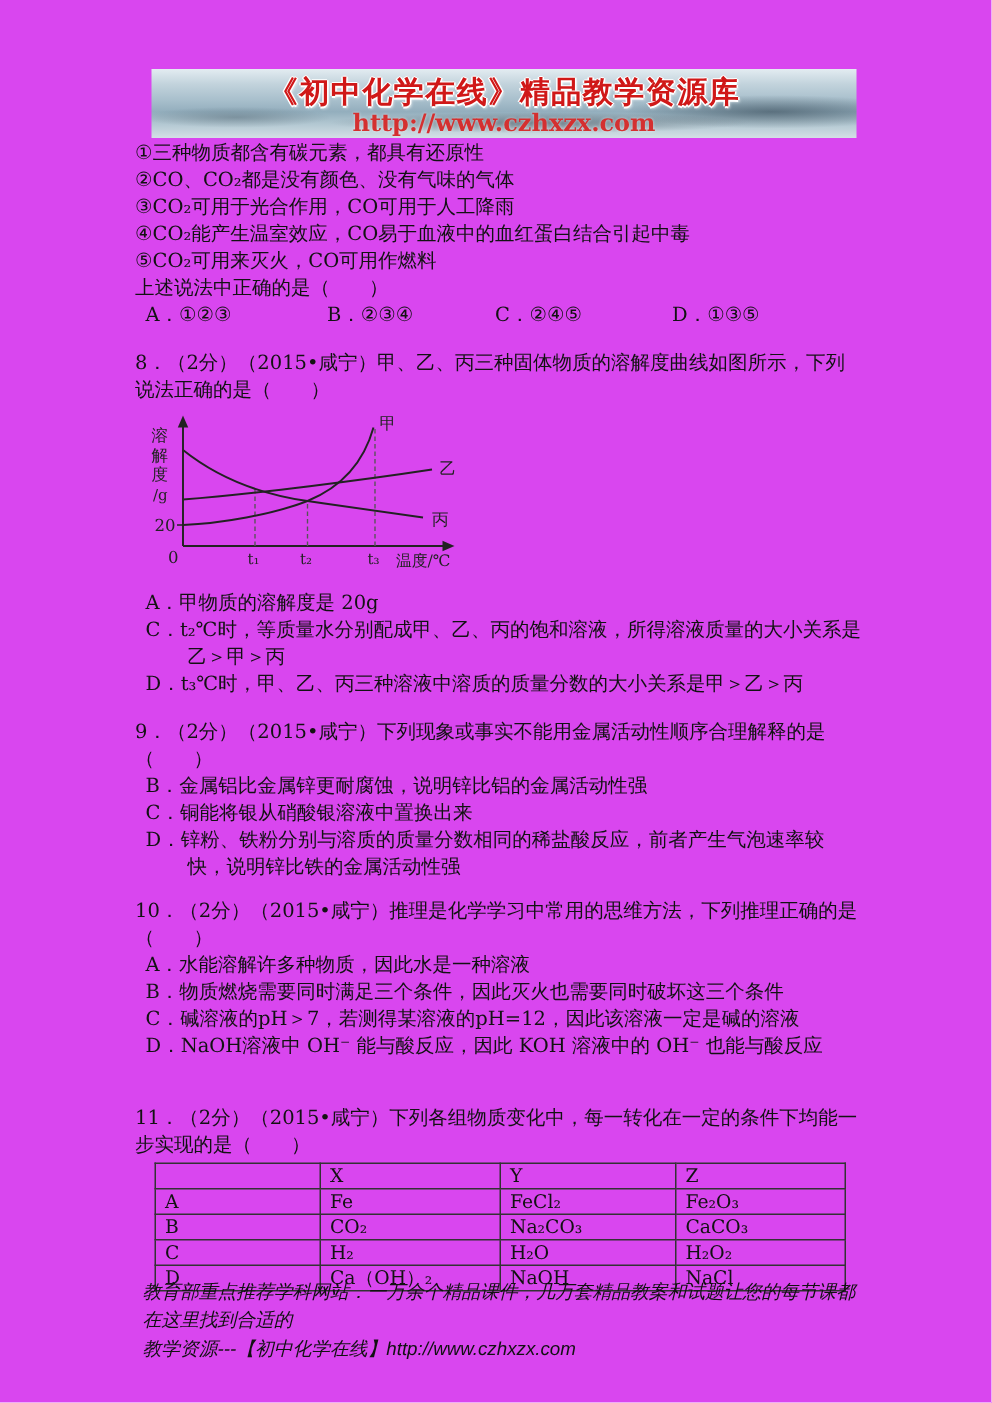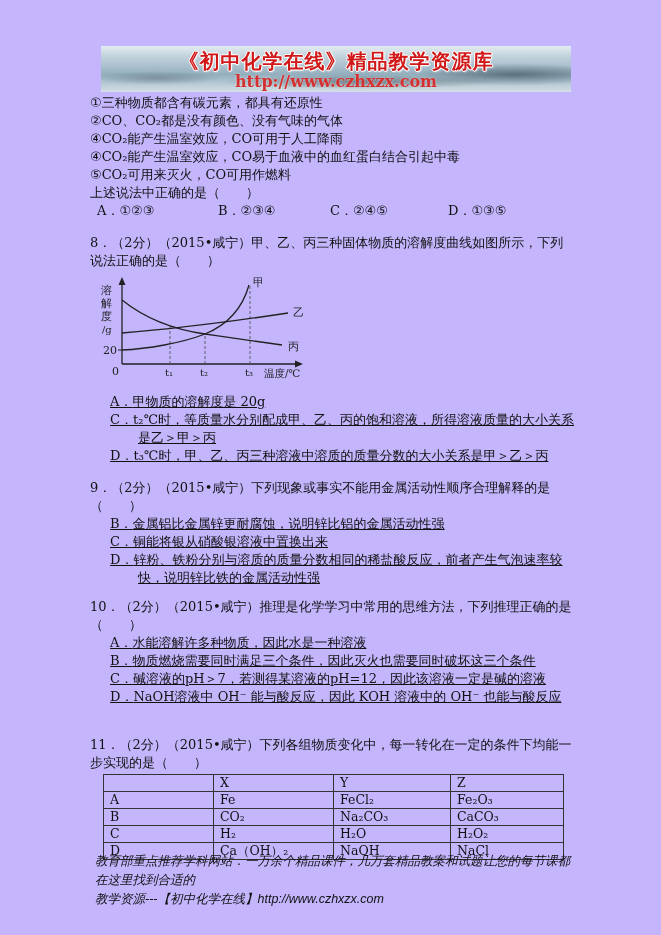--- a/index.html
+++ b/index.html
@@ -1,16 +1,16 @@
 <!DOCTYPE html>
 <html><head>
 <meta charset="utf-8">
 <style>
   html,body{margin:0;padding:0;background:#fff;}
-  .page{position:relative;width:661px;height:935px;background:#c4b5fd;overflow:hidden;
+  .page{position:relative;width:661px;height:935px;background:#d946ef;overflow:hidden;
         font-family:"DejaVu Serif","DejaVu Sans","Liberation Serif",serif;
         font-size:13px;color:#121212;}
   
   .banner{position:absolute;left:101px;top:46px;width:470px;height:46px;
     background:
       radial-gradient(ellipse 140px 16px at 88% 62%, rgba(45,62,75,.55), rgba(45,62,75,0) 70%),
       radial-gradient(ellipse 90px 10px at 12% 70%, rgba(70,88,100,.40), rgba(70,88,100,0) 70%),
       radial-gradient(ellipse 200px 10px at 55% 78%, rgba(35,45,55,.45), rgba(35,45,55,0) 70%),
       linear-gradient(180deg,#e3ecf1 0%,#c2d3dc 22%,#a8bfcc 45%,#93aebd 62%,#b3c8d2 80%,#d4e0e6 100%);
     text-align:center;}
@@ -19,21 +19,21 @@
     text-shadow:1px 0 0 #fff,-1px 0 0 #fff,0 1px 0 #fff,0 -1px 0 #fff,1px 1px 2px rgba(255,255,255,.8);}
   .banner-url{font-weight:bold;font-size:16px;line-height:17px;color:#d43030;
     text-shadow:0 0 2px rgba(255,255,255,.6);}
   
   .content{position:absolute;left:90px;top:94px;width:485px;line-height:18px;}
   .stmt{white-space:nowrap;}
   .optrow{margin-left:7px;display:flex;}
   .optrow .o1{width:121px;}.optrow .o2{width:112px;}.optrow .o3{width:118px;}
   .qblock{margin-top:0;}
   .stem{margin-top:0;}
-  .opt{margin-left:20px;padding-left:28px;text-indent:-28px;text-decoration:underline;}
+  .opt{margin-left:7px;padding-left:28px;text-indent:-28px;}
   .gap14{height:14px;}.gap30{height:30px;}.gap11{height:11px;}
   
   .chart-wrap{margin:2px 0 4px 2px;}
   svg text{font-family:"DejaVu Serif","DejaVu Sans",serif;fill:#222;}
   
   table.qtable{border-collapse:collapse;margin:2px 0 0 13px;width:460px;table-layout:fixed;}
   table.qtable td{border:1px solid #333;font-size:12.5px;padding:0 6px;height:16px;line-height:16px;overflow:hidden;}
   col.c1{width:110px;}col.c2{width:120px;}col.c3{width:117px;}col.c4{width:113px;}
   
   .footer{position:absolute;left:95px;top:852px;width:478px;
@@ -48,21 +48,21 @@
   <div class="banner">
     <div class="banner-title">《初中化学在线》精品教学资源库</div>
     <div class="banner-url">http://www.czhxzx.com</div>
   </div>
 
   <div class="content">
 
     <div>
       <div class="stmt">①三种物质都含有碳元素，都具有还原性</div>
       <div class="stmt">②CO、CO₂都是没有颜色、没有气味的气体</div>
-      <div class="stmt">④CO₂能产生温室效应，CO可用于人工降雨</div>
+      <div class="stmt">③CO₂可用于光合作用，CO可用于人工降雨</div>
       <div class="stmt">④CO₂能产生温室效应，CO易于血液中的血红蛋白结合引起中毒</div>
       <div class="stmt">⑤CO₂可用来灭火，CO可用作燃料</div>
     </div>
     <div>上述说法中正确的是（　　）</div>
     <div class="optrow">
       <span class="o1"><span>A．</span><span>①②③</span></span>
       <span class="o2"><span>B．</span><span>②③④</span></span>
       <span class="o3"><span>C．</span><span>②④⑤</span></span>
       <span class="o4"><span>D．</span><span>①③⑤</span></span>
     </div>

